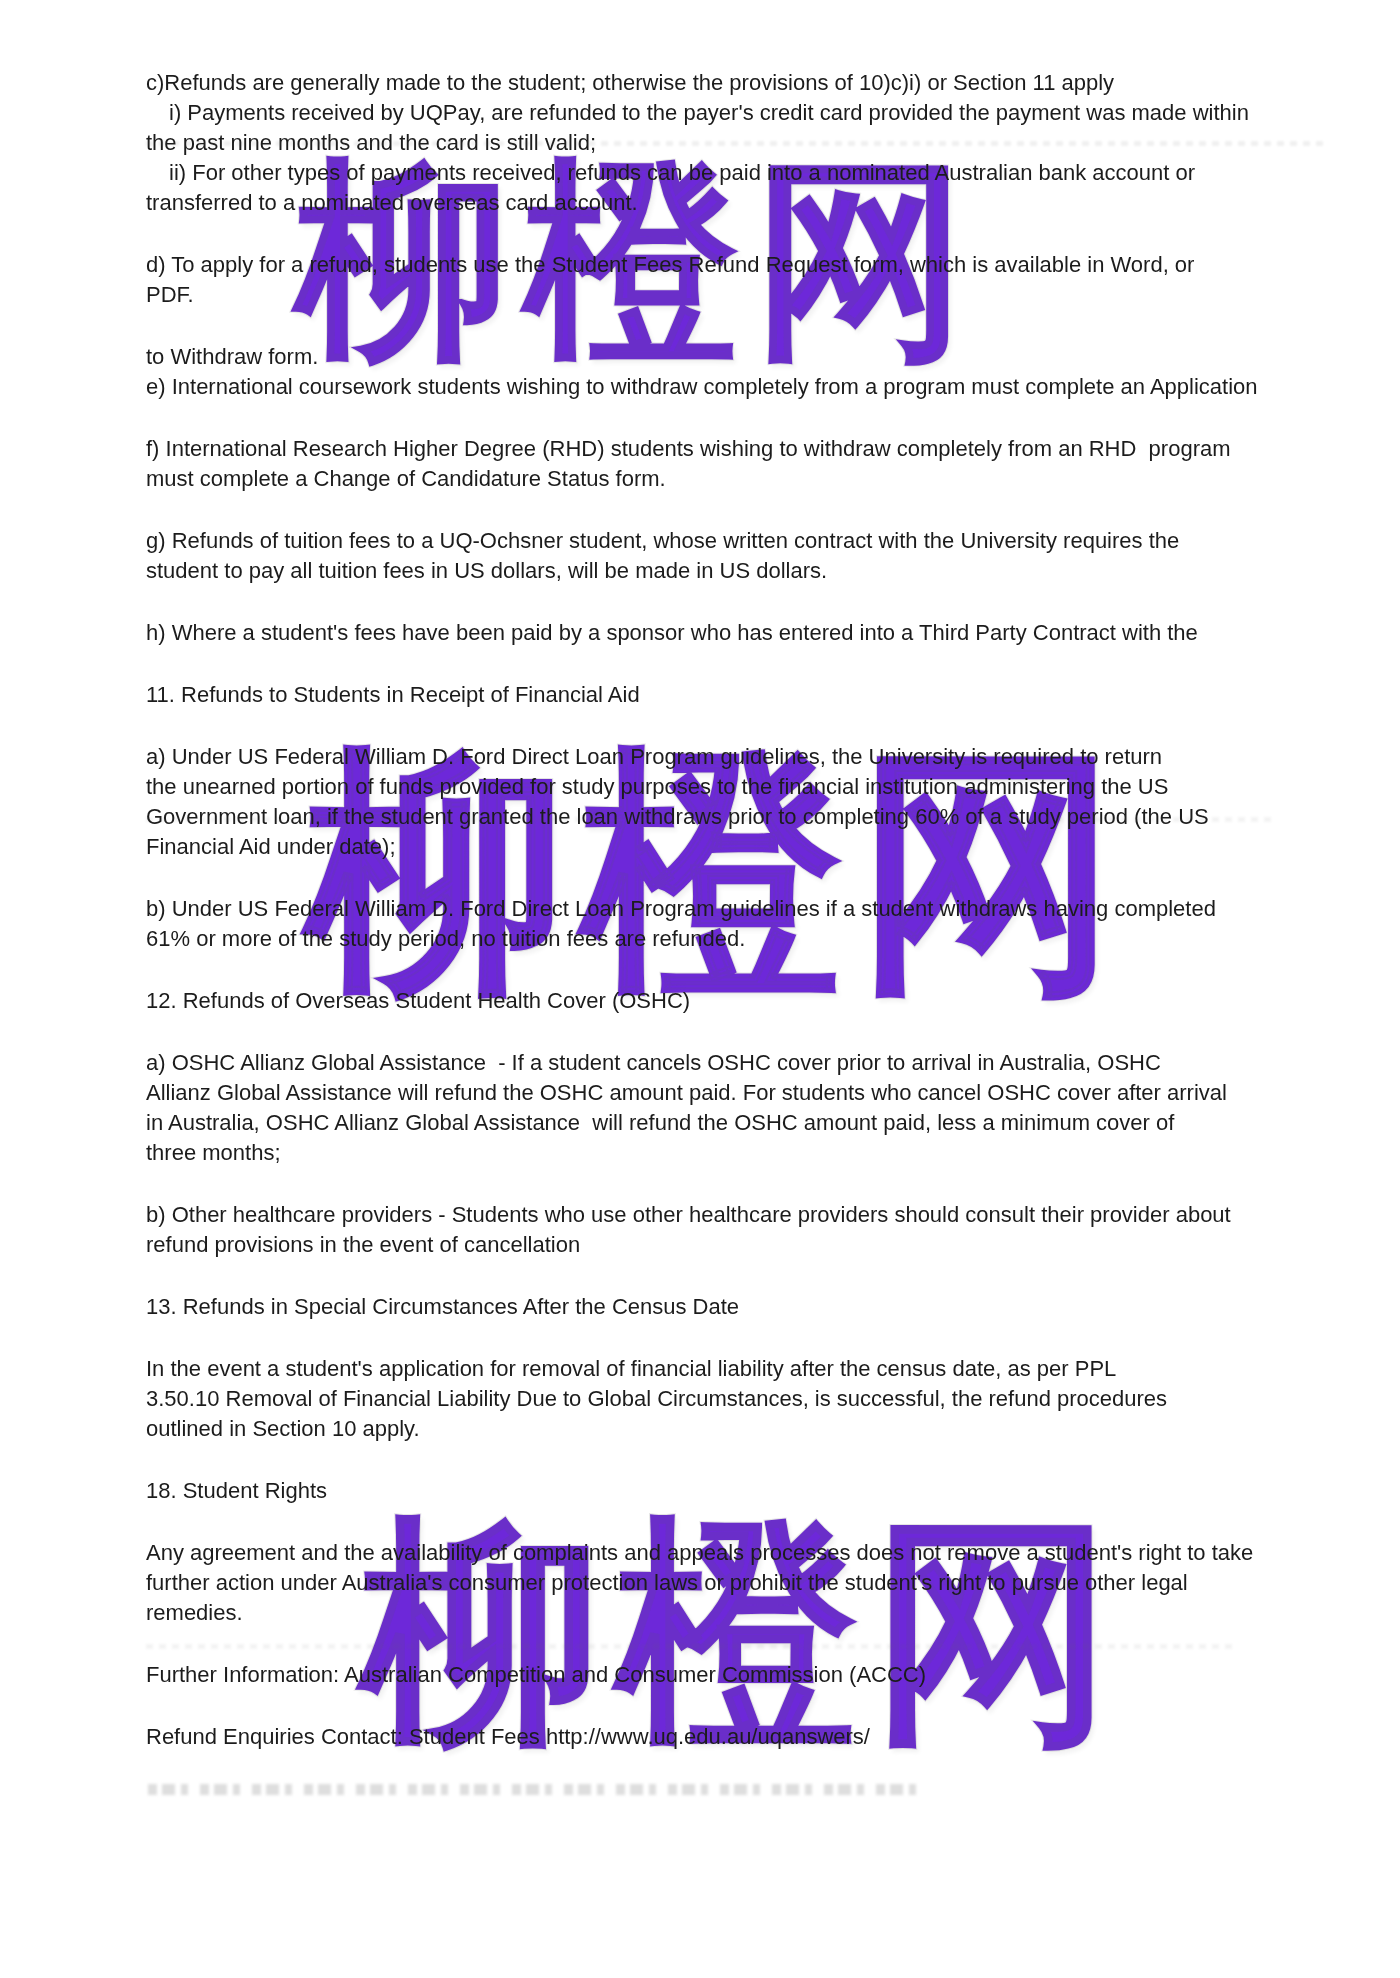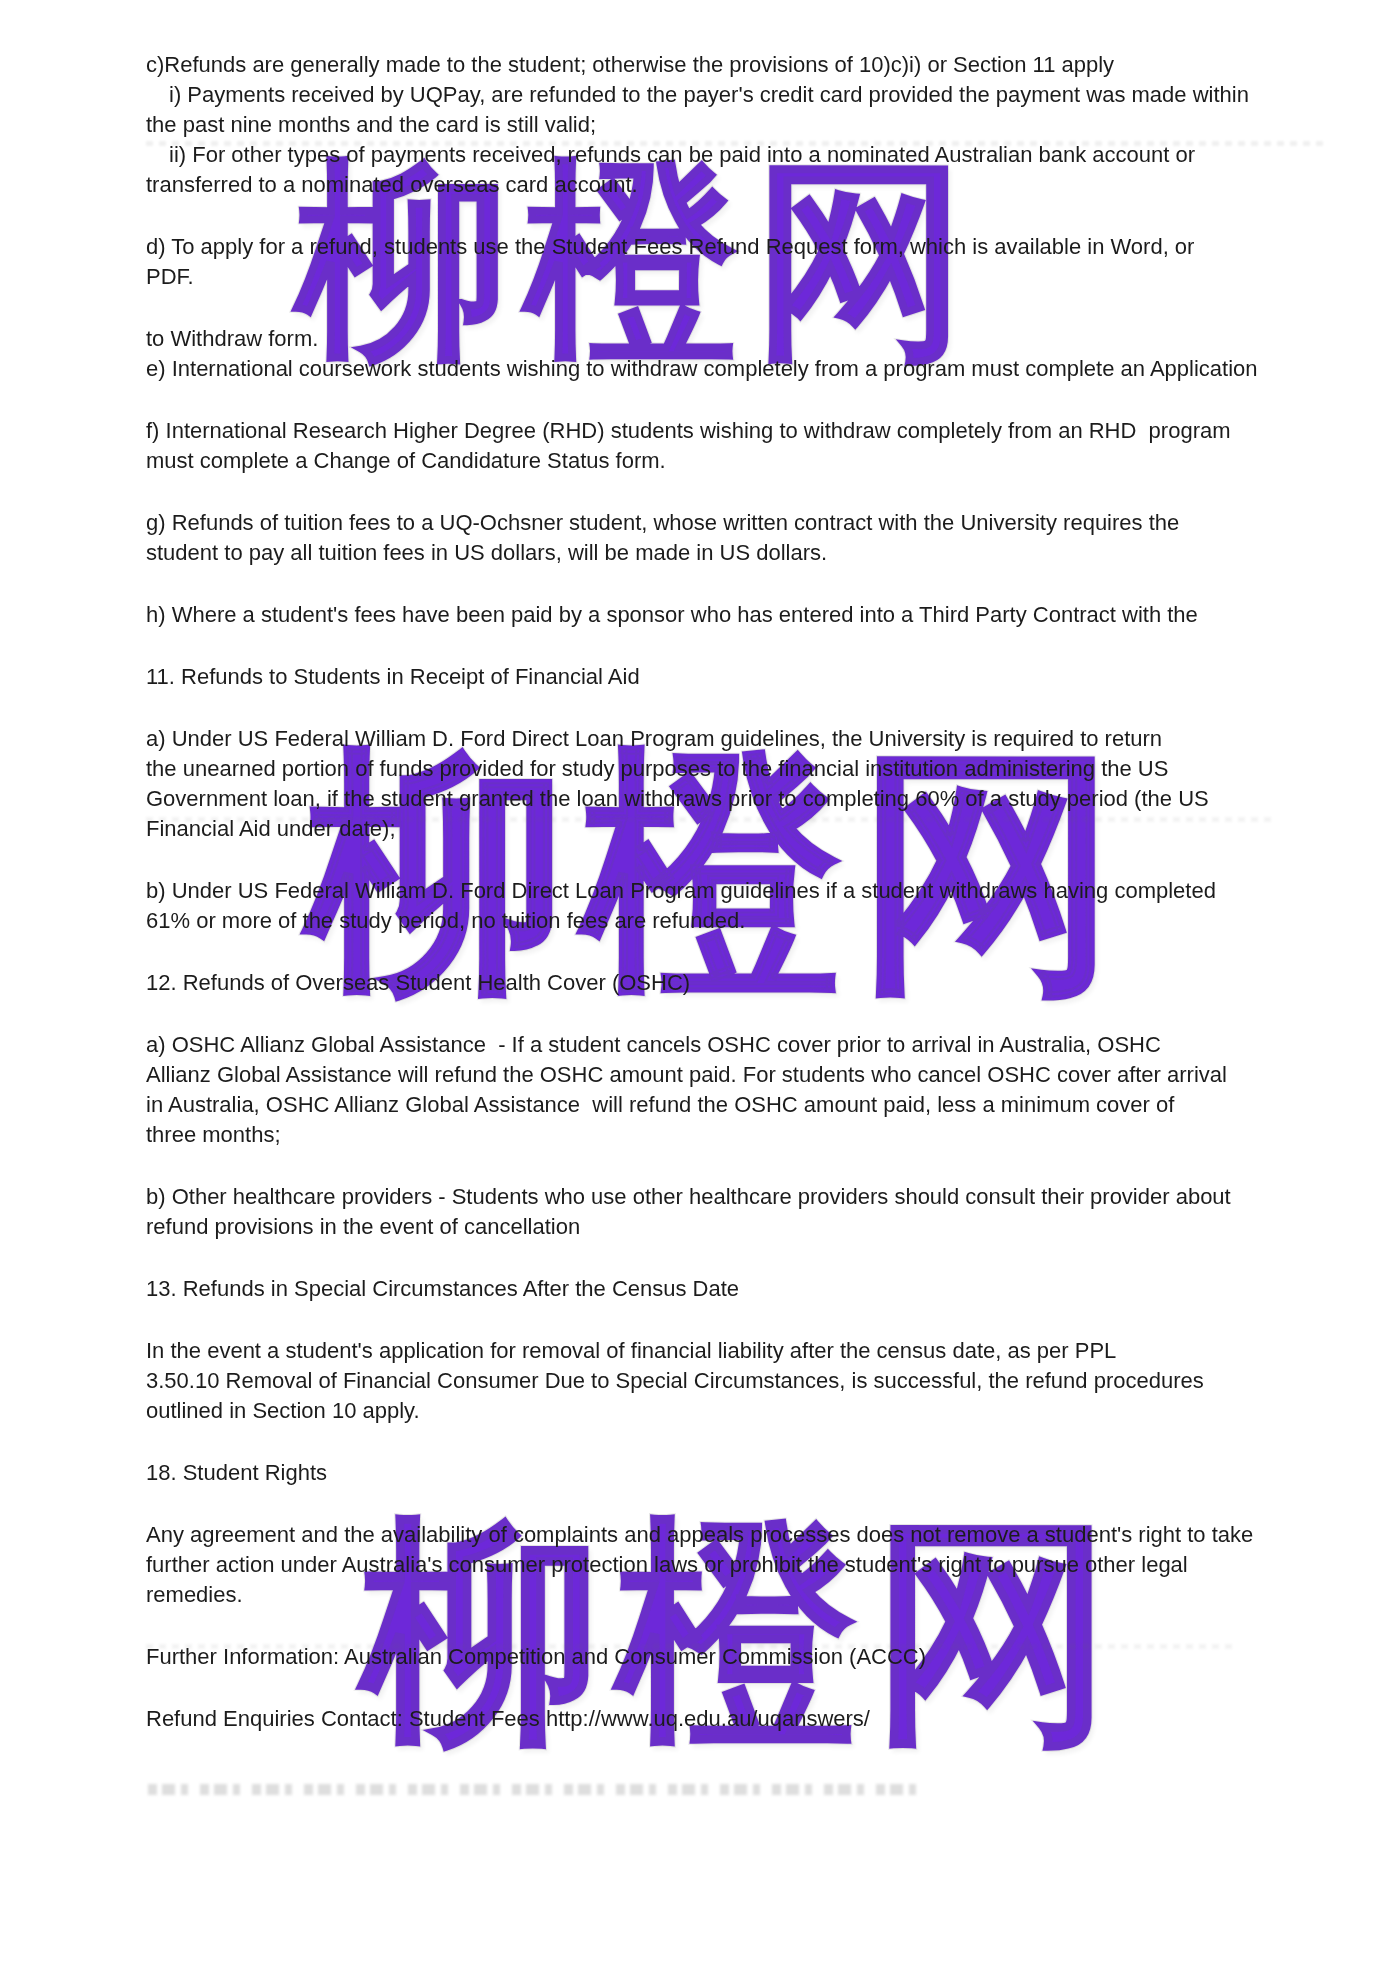--- a/index.html
+++ b/index.html
@@ -31,21 +31,21 @@
   }
   .w1 { left: 295px;  top: 148px;  font-size: 215px; }
   .w2 { left: 305px;  top: 735px;  font-size: 262px; }
   .w3 { left: 360px;  top: 1505px; font-size: 242px; }
 
   
   .doc {
     position: absolute;
     z-index: 1;
     left: 146px;
-    top: 50px;
+    top: 68px;
     width: 1215px;
     color: #1c1c1c;
     font-family: "Liberation Sans", sans-serif;
     font-size: 22px;
     line-height: 30px;
   }
   .para, .heading {
     margin: 0 0 32px 0;
     padding: 0;
   }
@@ -147,21 +147,21 @@
     </p>
     <p class="para">
       <span class="line">b) Other healthcare providers - Students who use other healthcare providers should consult their provider about</span>
       <span class="line">refund provisions in the event of cancellation</span>
     </p>
     <h2 class="heading">
       <span class="line">13. Refunds in Special Circumstances After the Census Date</span>
     </h2>
     <p class="para">
       <span class="line">In the event a student's application for removal of financial liability after the census date, as per PPL</span>
-      <span class="line">3.50.10 Removal of Financial Consumer Due to Special Circumstances, is successful, the refund procedures</span>
+      <span class="line">3.50.10 Removal of Financial Liability Due to Global Circumstances, is successful, the refund procedures</span>
       <span class="line">outlined in Section 10 apply.</span>
     </p>
     <h2 class="heading">
       <span class="line">18. Student Rights</span>
     </h2>
     <p class="para">
       <span class="line">Any agreement and the availability of complaints and appeals processes does not remove a student's right to take</span>
       <span class="line">further action under Australia's consumer protection laws or prohibit the student's right to pursue other legal</span>
       <span class="line">remedies.</span>
     </p>

